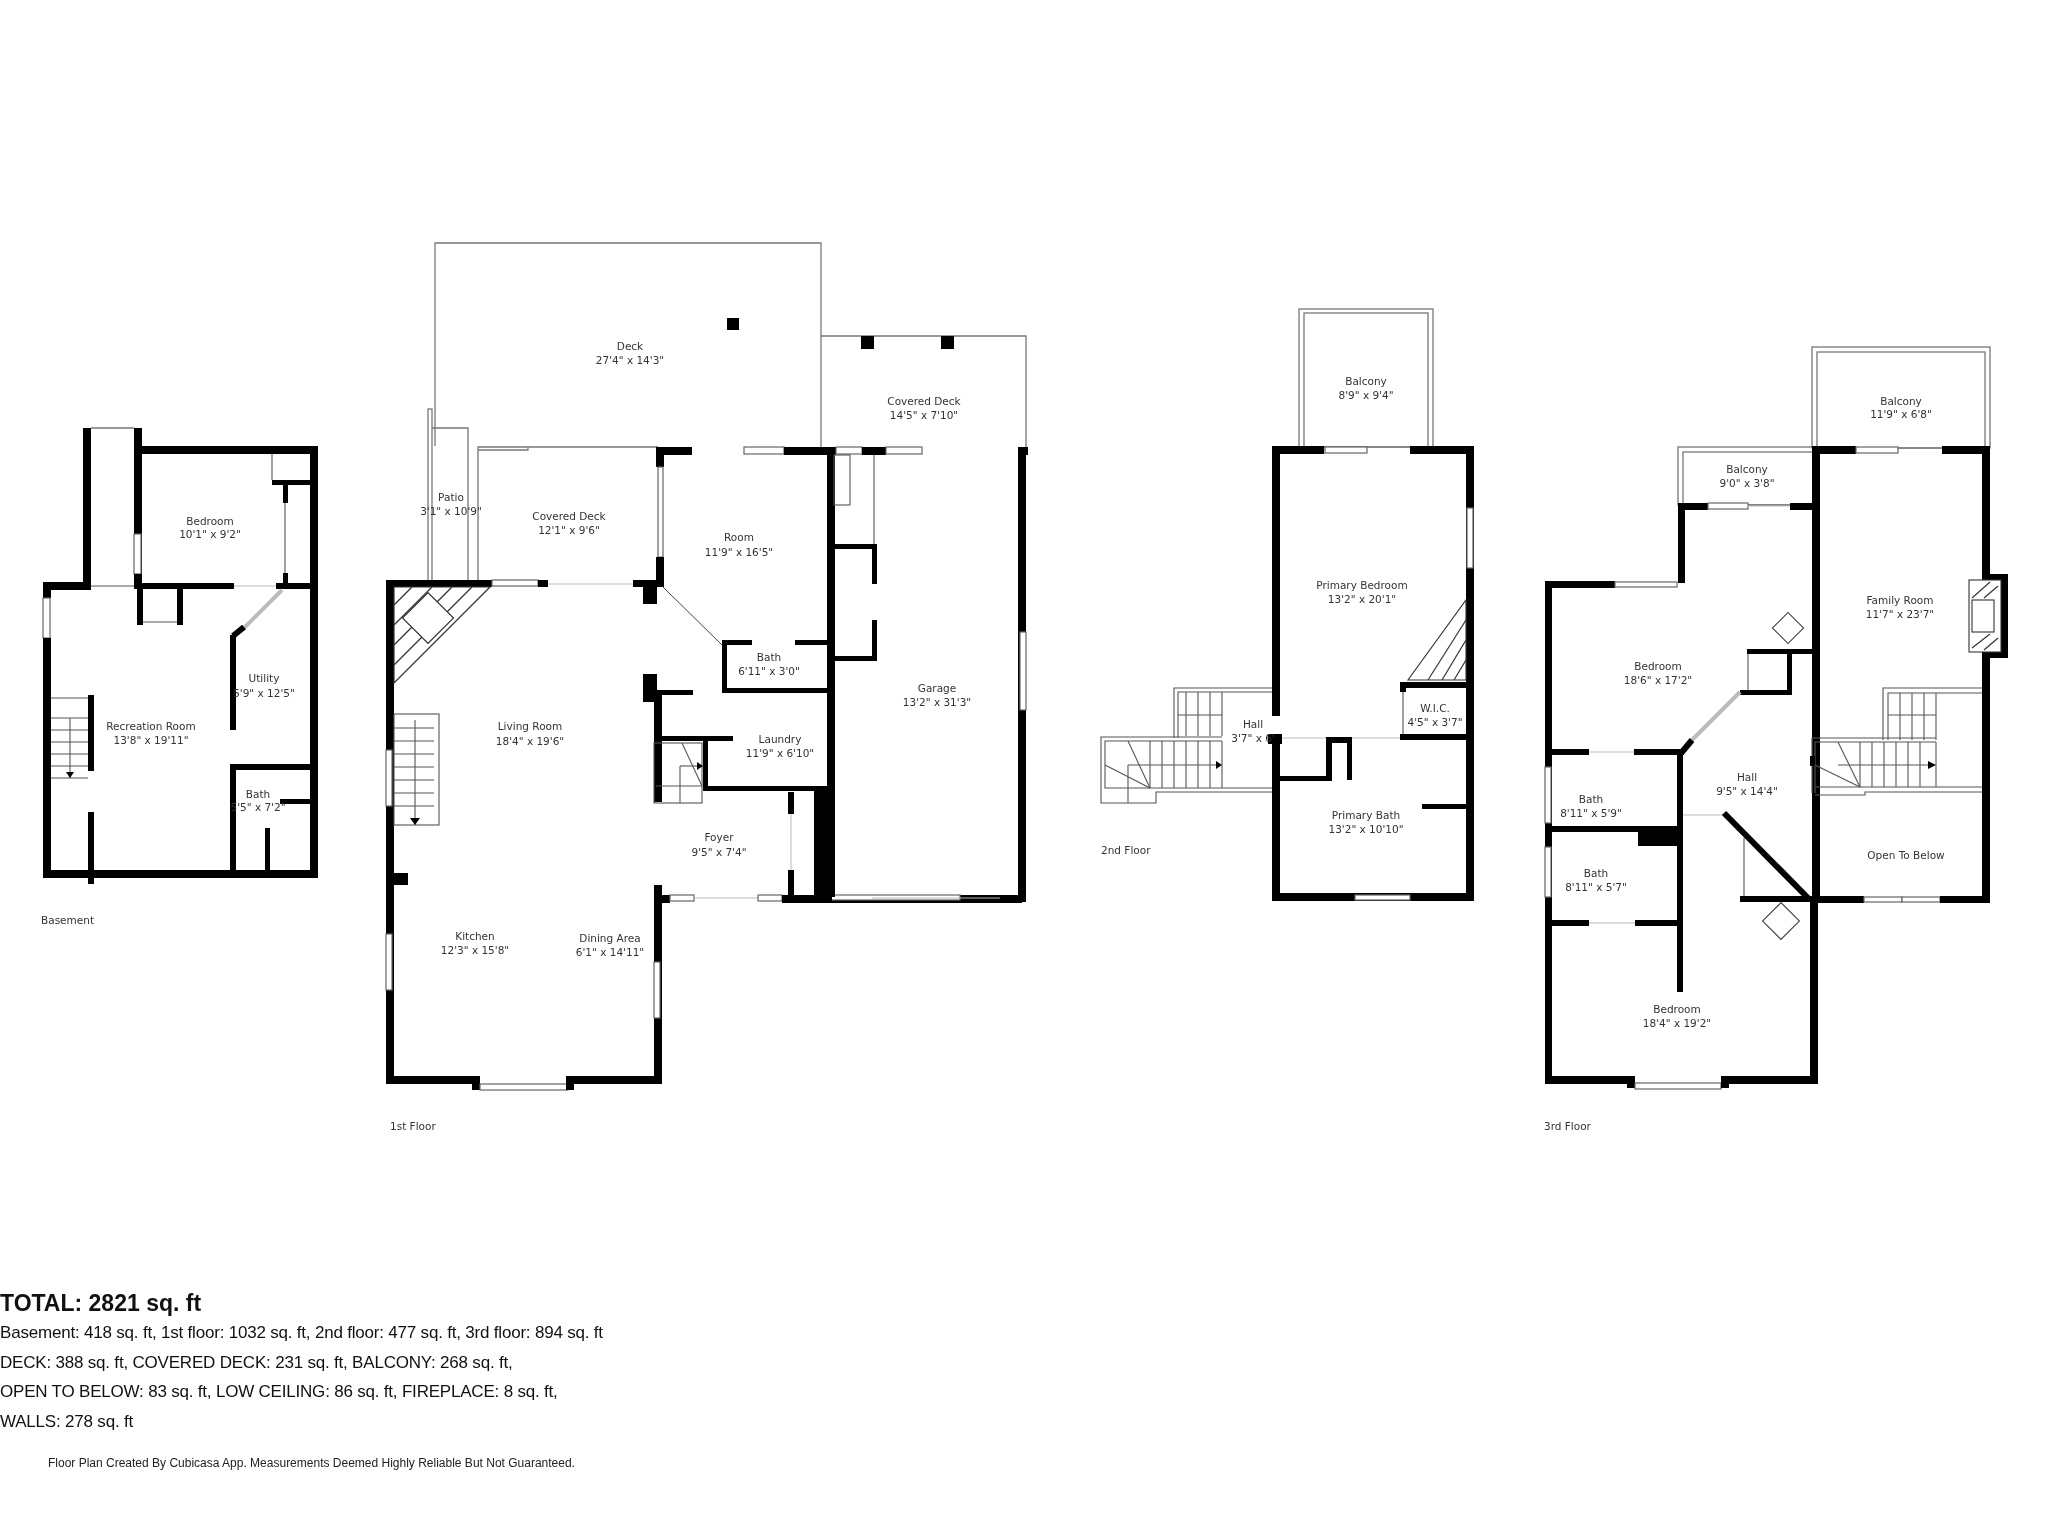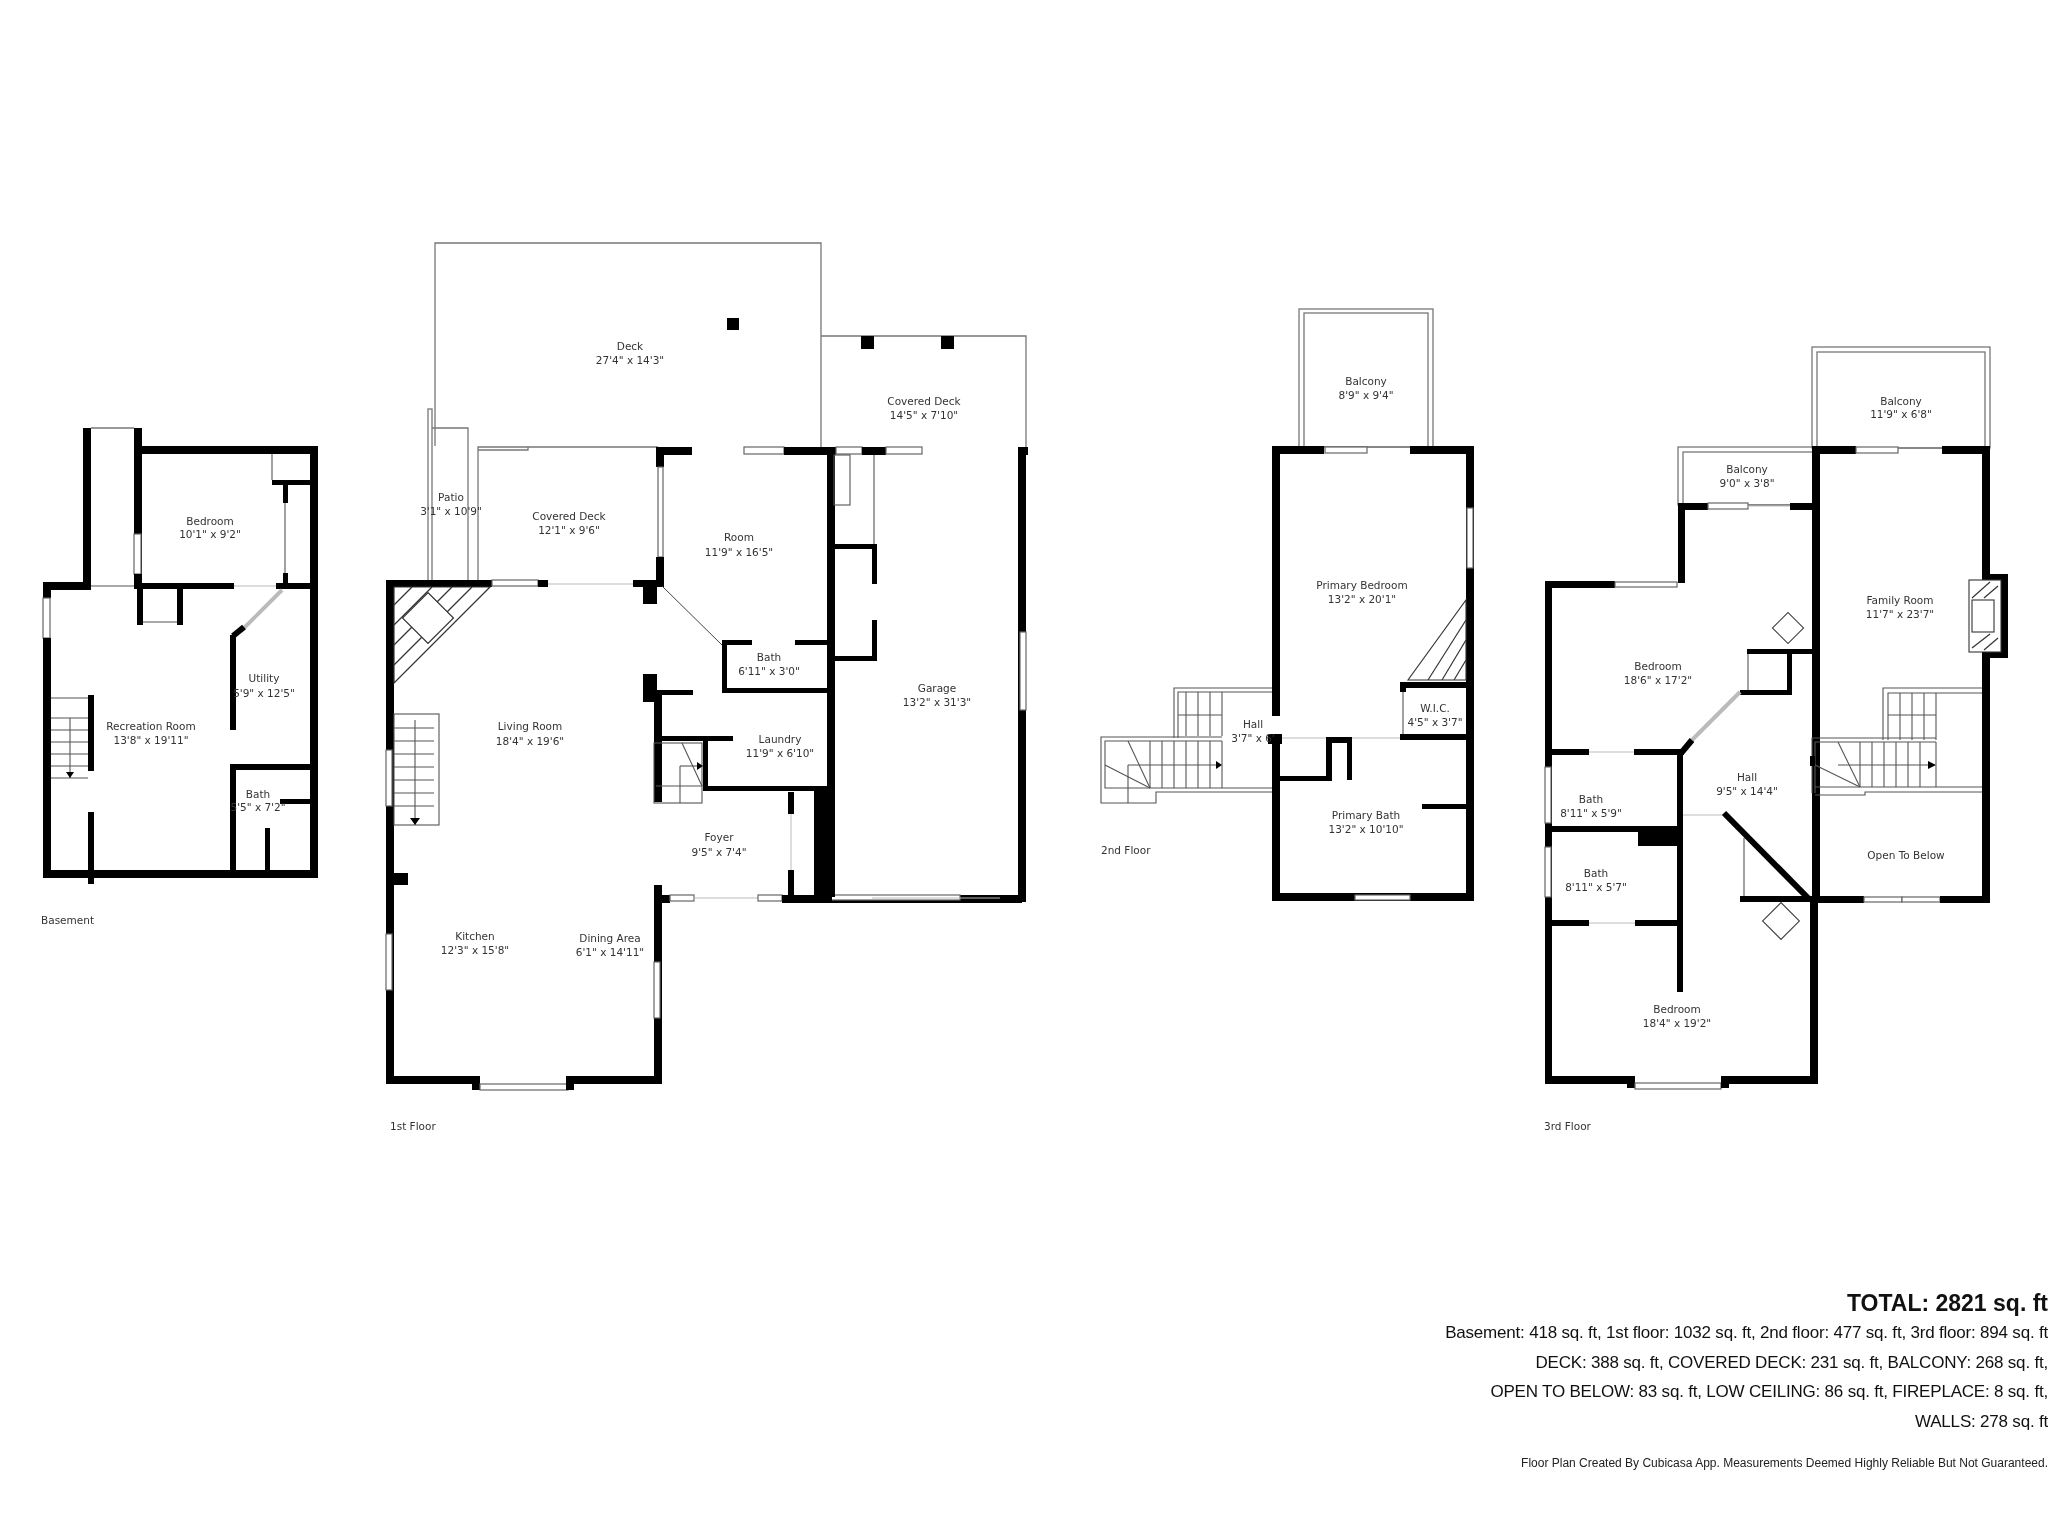--- a/index.html
+++ b/index.html
@@ -6,24 +6,24 @@
   body { width: 2048px; height: 1536px; position: relative; overflow: hidden; font-family: "DejaVu Sans", sans-serif; color: #222; }
   svg.plan { position: absolute; left: 0; top: 0; width: 2048px; height: 1536px; }
   .wall { fill: #000; }
   .thin { fill: none; stroke: #777; stroke-width: 1.3; }
   .thin2 { fill: none; stroke: #555; stroke-width: 1.1; }
   .door { fill: #fff; stroke: #bbb; stroke-width: 1; }
   .win { fill: #fff; stroke: #666; stroke-width: 1.2; }
   .hatch { stroke: #333; stroke-width: 1.2; fill: none; }
   .rlabel { font-family: "DejaVu Sans", sans-serif; font-size: 10.5px; fill: #333; text-anchor: middle; }
   .flabel { font-family: "DejaVu Sans", sans-serif; font-size: 10.5px; fill: #333; text-anchor: start; }
-  .summary { position: absolute; left: 0; width: 2048px; top: 1288px; text-align: right; font-family: "Liberation Sans", sans-serif; color: #111; }
+  .summary { position: absolute; left: 0; width: 2048px; top: 1288px; text-align: left; font-family: "Liberation Sans", sans-serif; color: #111; }
   .summary .total { font-weight: bold; font-size: 23px; line-height: 30px; }
   .summary .line { font-size: 17px; line-height: 29.5px; letter-spacing: -0.2px; }
-  .summary .credit { font-size: 12px; margin-top: 20px; color: #222; }
+  .summary .credit { font-size: 12px; margin-top: 20px; color: #222; margin-left: 48px; }
 </style>
 </head>
 <body>
 
 <svg class="plan" viewBox="0 0 2048 1536" xmlns="http://www.w3.org/2000/svg">
 
   <g>
 
     <rect class="wall" x="83" y="428" width="8" height="160"></rect>
     <rect class="wall" x="134" y="428" width="8" height="160"></rect>

